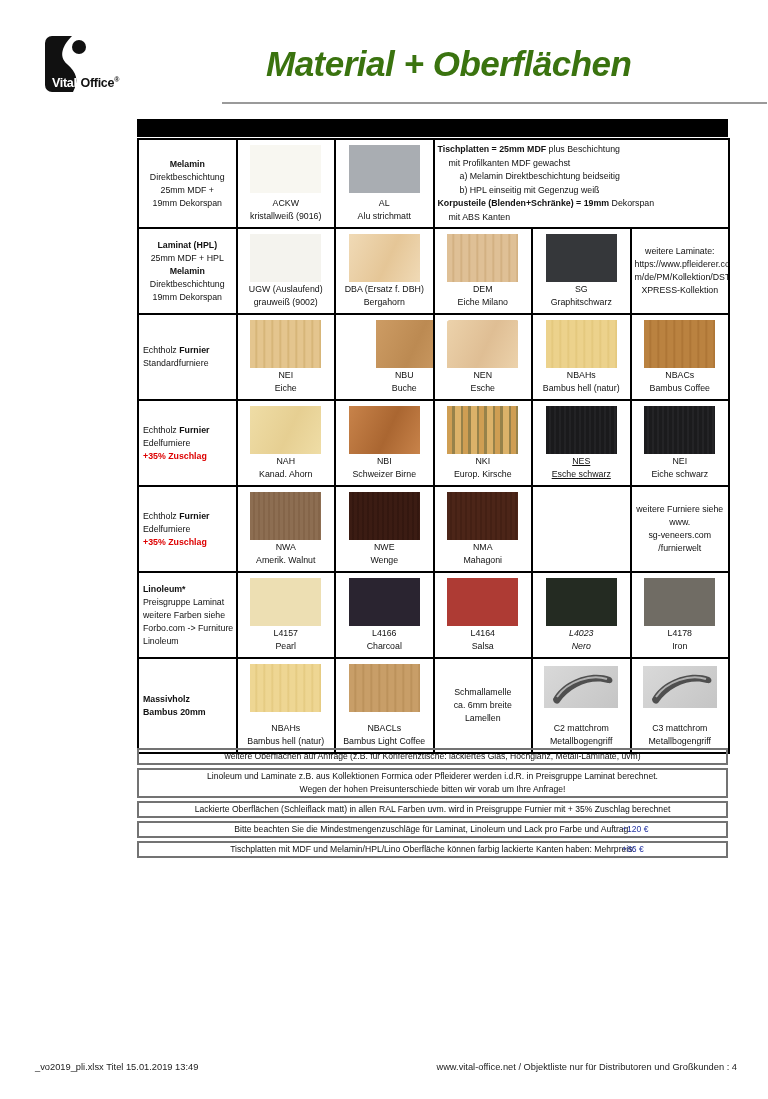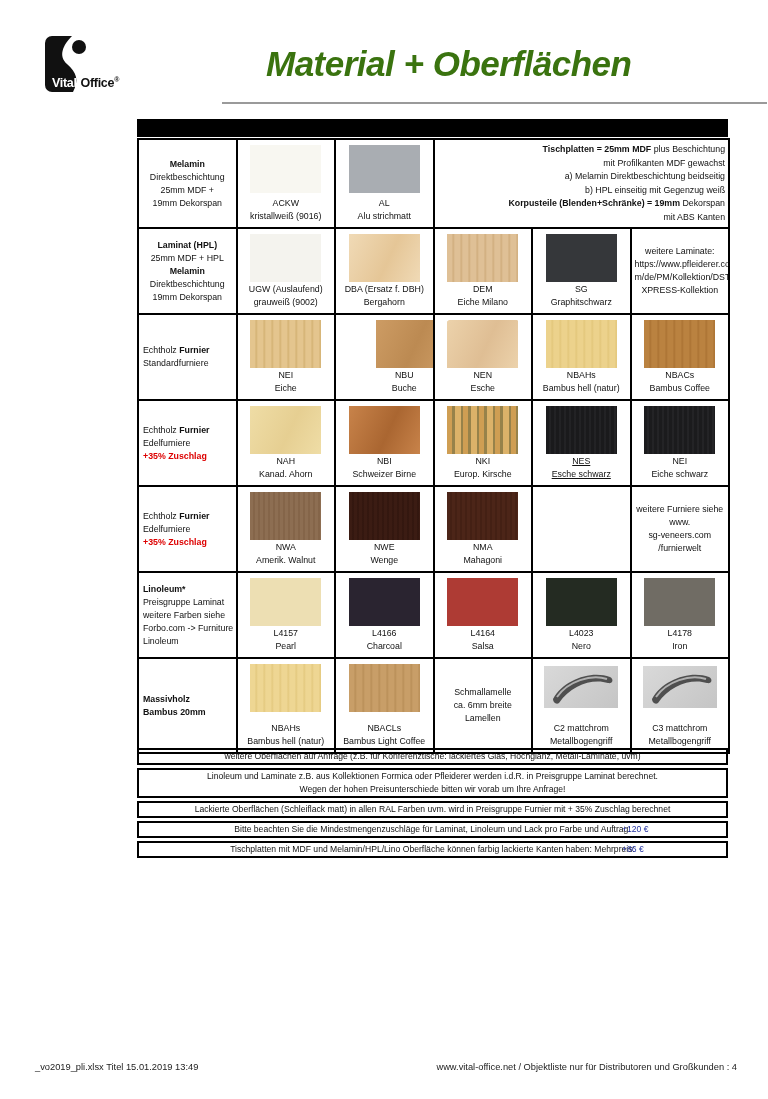--- a/index.html
+++ b/index.html
@@ -29,28 +29,28 @@
   td.cell-label.align-left{text-align:left;padding-left:4px;}
   td.cell-swatch{vertical-align:top;}
   .swatch-wrap{display:flex;flex-direction:column;}
   .swatch{width:71px;height:48px;margin:3px auto 0;}
   .swatch.photo{width:74px;height:42px;margin:5px auto 0;
                 background:linear-gradient(135deg,#d9d9d9,#c5c5c5);
                 display:flex;align-items:center;justify-content:center;}
   .scode{margin-top:auto;text-align:center;}
   .sname{text-align:center;padding-bottom:2px;}
   td.cell-text .textwrap{padding:2px 3px;}
-  td.cell-text.align-left .textwrap{text-align:right;padding-left:12px;line-height:13.5px;}
+  td.cell-text.align-left .textwrap{text-align:left;padding-left:3px;line-height:13.5px;}
   td.cell-text.align-center .textwrap{text-align:center;}
   .bold{font-weight:bold;}
   .red{color:#dd0000;font-weight:bold;}
 
   
   .notes{position:absolute;left:137px;top:748px;width:591px;}
-  .note{border:2px solid #000000;margin-bottom:3px;text-align:center;
+  .note{border:2px solid #737373;margin-bottom:3px;text-align:center;
         font-size:8.6px;line-height:13px;padding:0;position:relative;}
   .note .price{position:absolute;left:483px;top:0;color:#2433a2;}
   .note.price-note{padding-right:0;}
 
   
   .footer-left{position:absolute;left:35px;top:1062px;font-size:9.3px;color:#222;}
   .footer-right{position:absolute;right:31px;top:1062px;font-size:9.3px;color:#222;}
 </style>
 </head>
 <body>
@@ -296,21 +296,21 @@
             <div class="sname">Charcoal</div>
           </div>
         </td>
         <td class="cell-swatch" style="height: 84px;">
           <div class="swatch-wrap" style="height: 80px;">
             <div class="swatch" style="background: rgb(174, 59, 52);"></div>
             <div class="scode">L4164</div>
             <div class="sname">Salsa</div>
           </div>
         </td>
-        <td class="cell-swatch" style="height: 84px;">
+        <td class="cell-swatch" style="height: 84px; font-style: italic;">
           <div class="swatch-wrap" style="height: 80px;">
             <div class="swatch" style="background: rgb(36, 43, 34);"></div>
             <div class="scode">L4023</div>
             <div class="sname">Nero</div>
           </div>
         </td>
         <td class="cell-swatch" style="height: 84px;">
           <div class="swatch-wrap" style="height: 80px;">
             <div class="swatch" style="background: rgb(112, 108, 100);"></div>
             <div class="scode">L4178</div>

